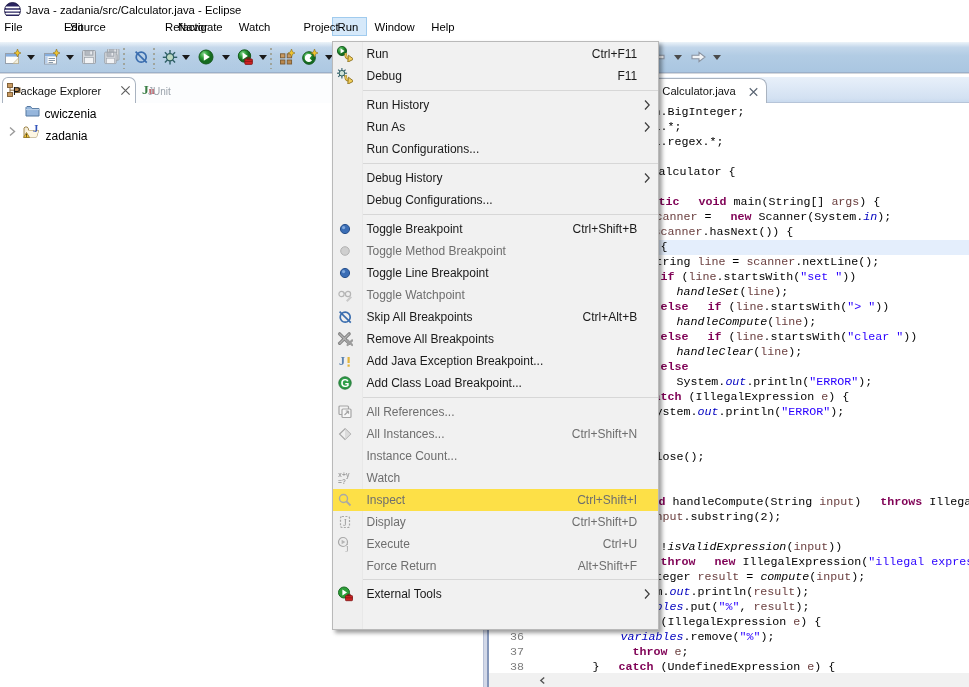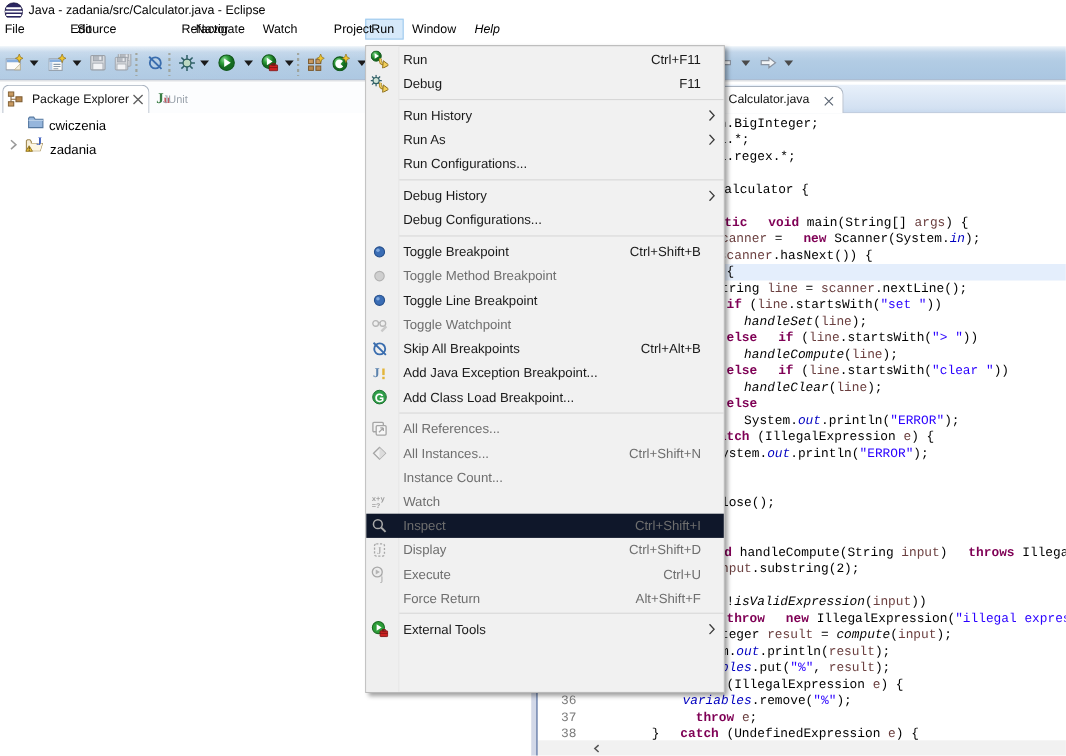--- a/index.html
+++ b/index.html
@@ -66,21 +66,21 @@
 #menu { left:331.5px; top:40.8px; width:327px; height:589.5px; background:#f1f1f1;
   border:1px solid #b9b9b9; box-shadow:3px 3px 4px rgba(0,0,0,.38); padding-top:1.2px; }
 #menu::before { content:""; position:absolute; left:0; top:0; bottom:0; width:29.5px;
   background:#efefef; border-right:1px solid #e8e8e8; }
 .mi { position:relative; height:22px; }
 .mi .txt { position:absolute; left:34px; top:50%; transform:translateY(-50%);
   font-size:12px; color:#1a1a1a; white-space:nowrap; }
 .mi .sc { position:absolute; right:20.3px; top:50%; transform:translateY(-50%);
   font-size:12px; color:#1a1a1a; }
 .mi.dis .txt, .mi.dis .sc { color:#6e6e6e; }
-.mi.hl { background:#0f172a; }
+.mi.hl { background:#fde047; }
 .mi .ic { position:absolute; left:4px; top:50%; transform:translateY(-50%); width:16px; height:16px; }
 .msep { height:6.9px; position:relative; }
 .msep::after { content:""; position:absolute; left:30px; right:0px; top:2.9px; height:1px; background:#d7d7d7; }
 .sub2 { position:absolute; right:8px; top:50%; transform:translateY(-50%); }
 </style>
 </head>
 <body>
 <div id="app">
 
   <div class="abs" id="titlebar">
@@ -98,21 +98,21 @@
     <div id="runhl"></div>
     <div class="mitem" style="left:4.3px;">File</div>
     <div class="mitem" style="left:35.9px;padding-left:28px;">Edit</div>
     <div class="mitem" style="left:70px;">Source</div>
     <div class="mitem" style="left:121px;margin-left:44px;">Refactor</div>
     <div class="mitem" style="left:178px;">Navigate</div>
     <div class="mitem" style="left:238.8px;">Watch</div>
     <div class="mitem" style="left:287.5px;margin-left:16px;">Project</div>
     <div class="mitem" style="left:337.5px;">Run</div>
     <div class="mitem" style="left:374.5px;">Window</div>
-    <div class="mitem" style="left:431.3px;font-style:italic;">Help</div>
+    <div class="mitem" style="left:431.3px;">Help</div>
   </div>
 
   <div class="abs" id="toolbar">
       <svg class="abs" style="left:5px;top:7px" width="16" height="16" viewBox="0 0 16 16">
         <rect x="0.5" y="4.5" width="13" height="10" fill="#fdfdfb" stroke="#96a0ac" stroke-width="1"></rect>
         <rect x="1" y="5" width="12" height="2.6" fill="#86aede"></rect>
         <path d="M13.5 14.5 L8 14.5 L13.5 9 Z" fill="#f3efdc" stroke="#b9ae8a" stroke-width="0.7"></path>
         <path d="M12.5 0 L13.6 2.9 L16 4 L13.6 5.1 L12.5 8 L11.4 5.1 L9 4 L11.4 2.9 Z" fill="#f0c52e" stroke="#8a6d1d" stroke-width="0.6"></path>
       </svg>
       <div class="tbarrow" style="left:27px"></div>
@@ -230,21 +230,21 @@
         <line x1="3" y1="4.5" x2="3" y2="9.5"></line>
         <line x1="3" y1="7.2" x2="7.5" y2="7.2"></line>
       </g>
 </svg>
     <svg class="abs" style="left:120px;top:85px" width="11" height="11" viewBox="0 0 12 12">
 <g stroke="#5f5f5f" stroke-width="1.3" fill="none">
         <path d="M1.5 1.5 L10.5 10.5 M10.5 1.5 L1.5 10.5"></path>
       </g>
 </svg>
     <div class="abs" style="left:142px;top:82px;font-family:Liberation Serif, serif;font-size:13.5px;font-weight:bold;color:#3a7d44;">J<span style="font-size:10.5px;color:#c05a62;">u</span></div>
-  <div class="abs tablabel" style="left:29px; top:84.5px; font-size:11.2px;">Package Explorer</div>
+  <div class="abs tablabel" style="left:13px; top:84.5px; font-size:11.2px;">Package Explorer</div>
   <div class="abs tablabel" style="left:148px; top:85.5px; color:#9aa2ab; font-size:10px;">JUnit</div>
 
   <div class="abs vtab" id="edtab" style="left:645px; top:77.5px; width:122px; height:25.5px; border-radius:4px 8px 0 0;"></div>
   <div class="abs tablabel" style="left:662.3px; top:85px; font-size:11.2px;">Calculator.java</div>
     <svg class="abs" style="left:748px;top:86.5px" width="11" height="10" viewBox="0 0 12 12">
 <g stroke="#5a6472" stroke-width="1.3" fill="none">
         <path d="M1.5 1.5 L10.5 10.5 M10.5 1.5 L1.5 10.5"></path>
       </g>
 </svg>
 
@@ -420,20 +420,37 @@
 <div class="mi ">
         <svg class="ic" viewBox="0 0 16 16" width="16" height="16">
           <circle cx="8.2" cy="8.2" r="5" fill="none" stroke="#3a6dae" stroke-width="1.7"></circle>
           <line x1="2.6" y1="2.6" x2="13.8" y2="13.6" stroke="#3a6dae" stroke-width="1.7"></line>
         </svg>
         <span class="txt">Skip All Breakpoints</span>
         <span class="sc">Ctrl+Alt+B</span>
       </div>
 <div class="mi ">
         <svg class="ic" viewBox="0 0 16 16" width="16" height="16">
+          <g stroke="#7f7f7f" stroke-width="3.2" stroke-linecap="round">
+            <line x1="2.6" y1="2.8" x2="12.2" y2="12.4"></line>
+            <line x1="12.2" y1="2.8" x2="2.6" y2="12.4"></line>
+          </g>
+          <g stroke="#b2b2b2" stroke-width="1.3" stroke-linecap="round">
+            <line x1="2.8" y1="3" x2="12" y2="12.2"></line>
+            <line x1="12" y1="3" x2="2.8" y2="12.2"></line>
+          </g>
+          <g stroke="#9d9d9d" stroke-width="2.2" stroke-linecap="round">
+            <line x1="10.6" y1="9.4" x2="15.2" y2="14"></line>
+            <line x1="15.2" y1="9.4" x2="10.6" y2="14"></line>
+          </g>
+        </svg>
+        <span class="txt">Remove All Breakpoints</span>
+      </div>
+<div class="mi ">
+        <svg class="ic" viewBox="0 0 16 16" width="16" height="16">
           <text x="2" y="12" font-family="Liberation Serif" font-size="12" font-weight="bold" fill="#5b82ad">J</text>
           <rect x="10.5" y="4" width="2.2" height="6" fill="#e3b53a"></rect>
           <rect x="10.5" y="11.5" width="2.2" height="2.2" fill="#e3b53a"></rect>
         </svg>
         <span class="txt">Add Java Exception Breakpoint...</span>
       </div>
 <div class="mi ">
         <svg class="ic" viewBox="0 0 16 16" width="16" height="16">
           <circle cx="8" cy="8" r="6.2" fill="#2e9e48"></circle>
           <circle cx="8" cy="8" r="6.2" fill="none" stroke="#1f7132" stroke-width="0.9"></circle>

